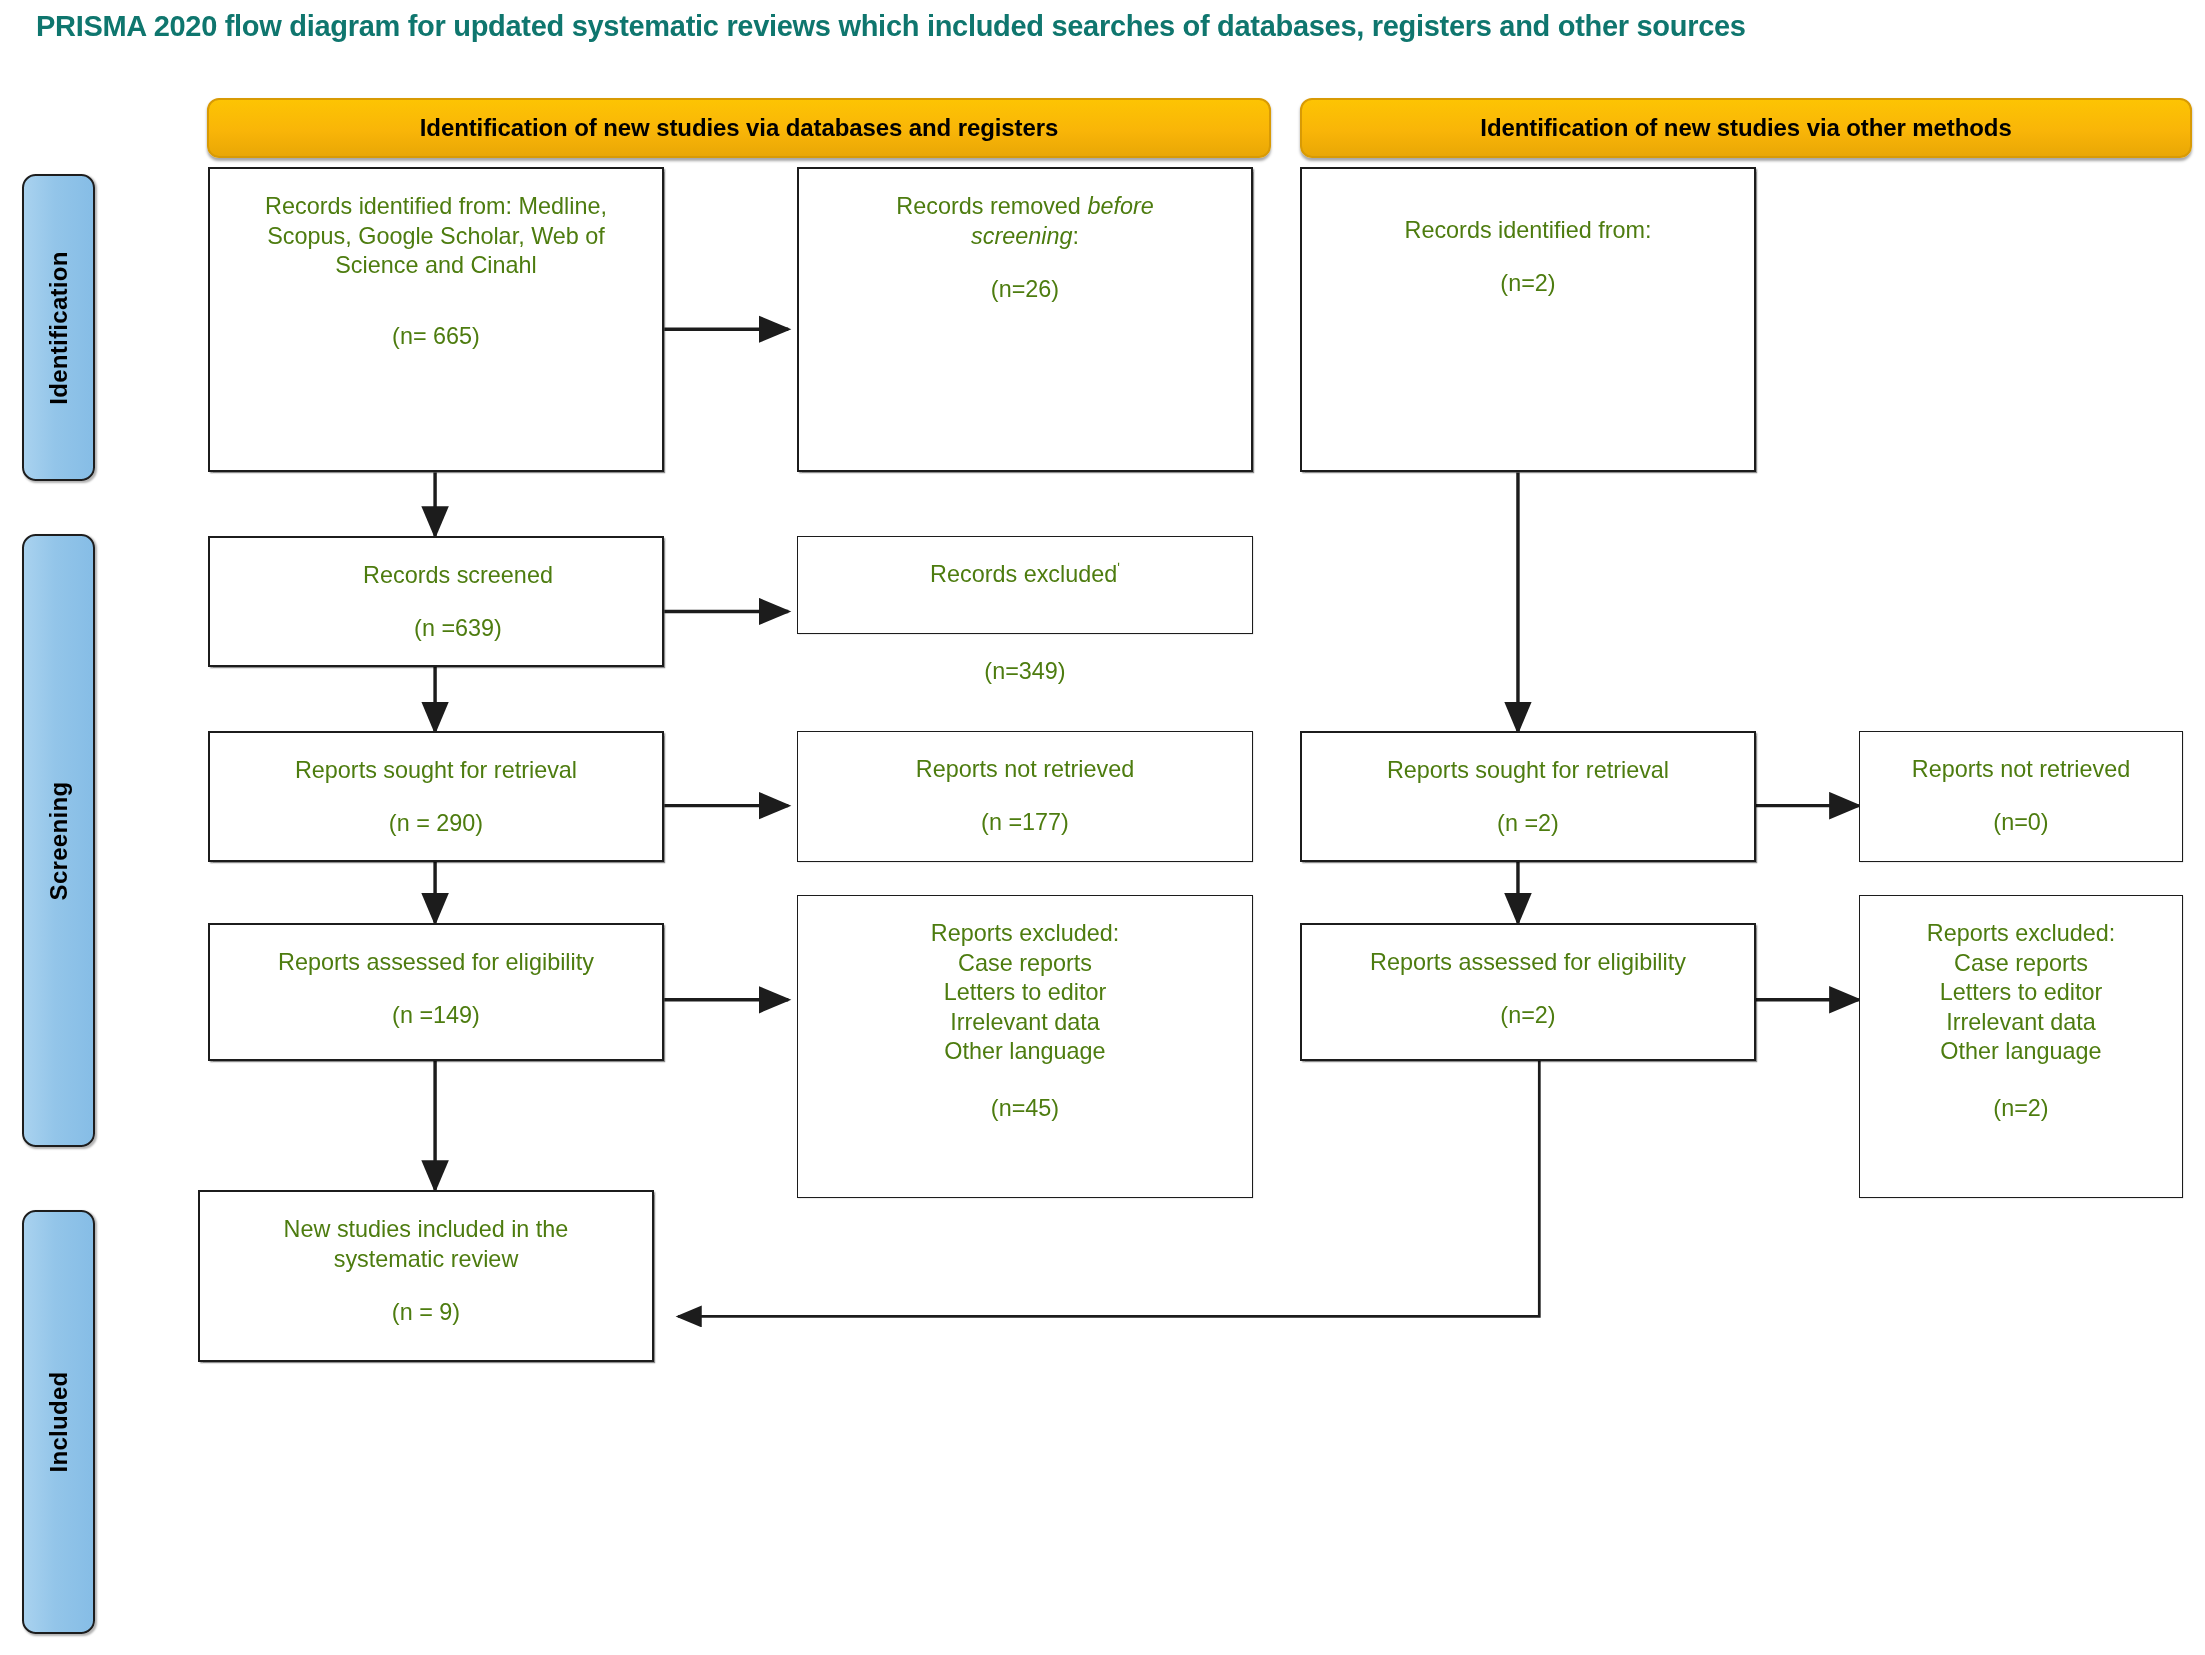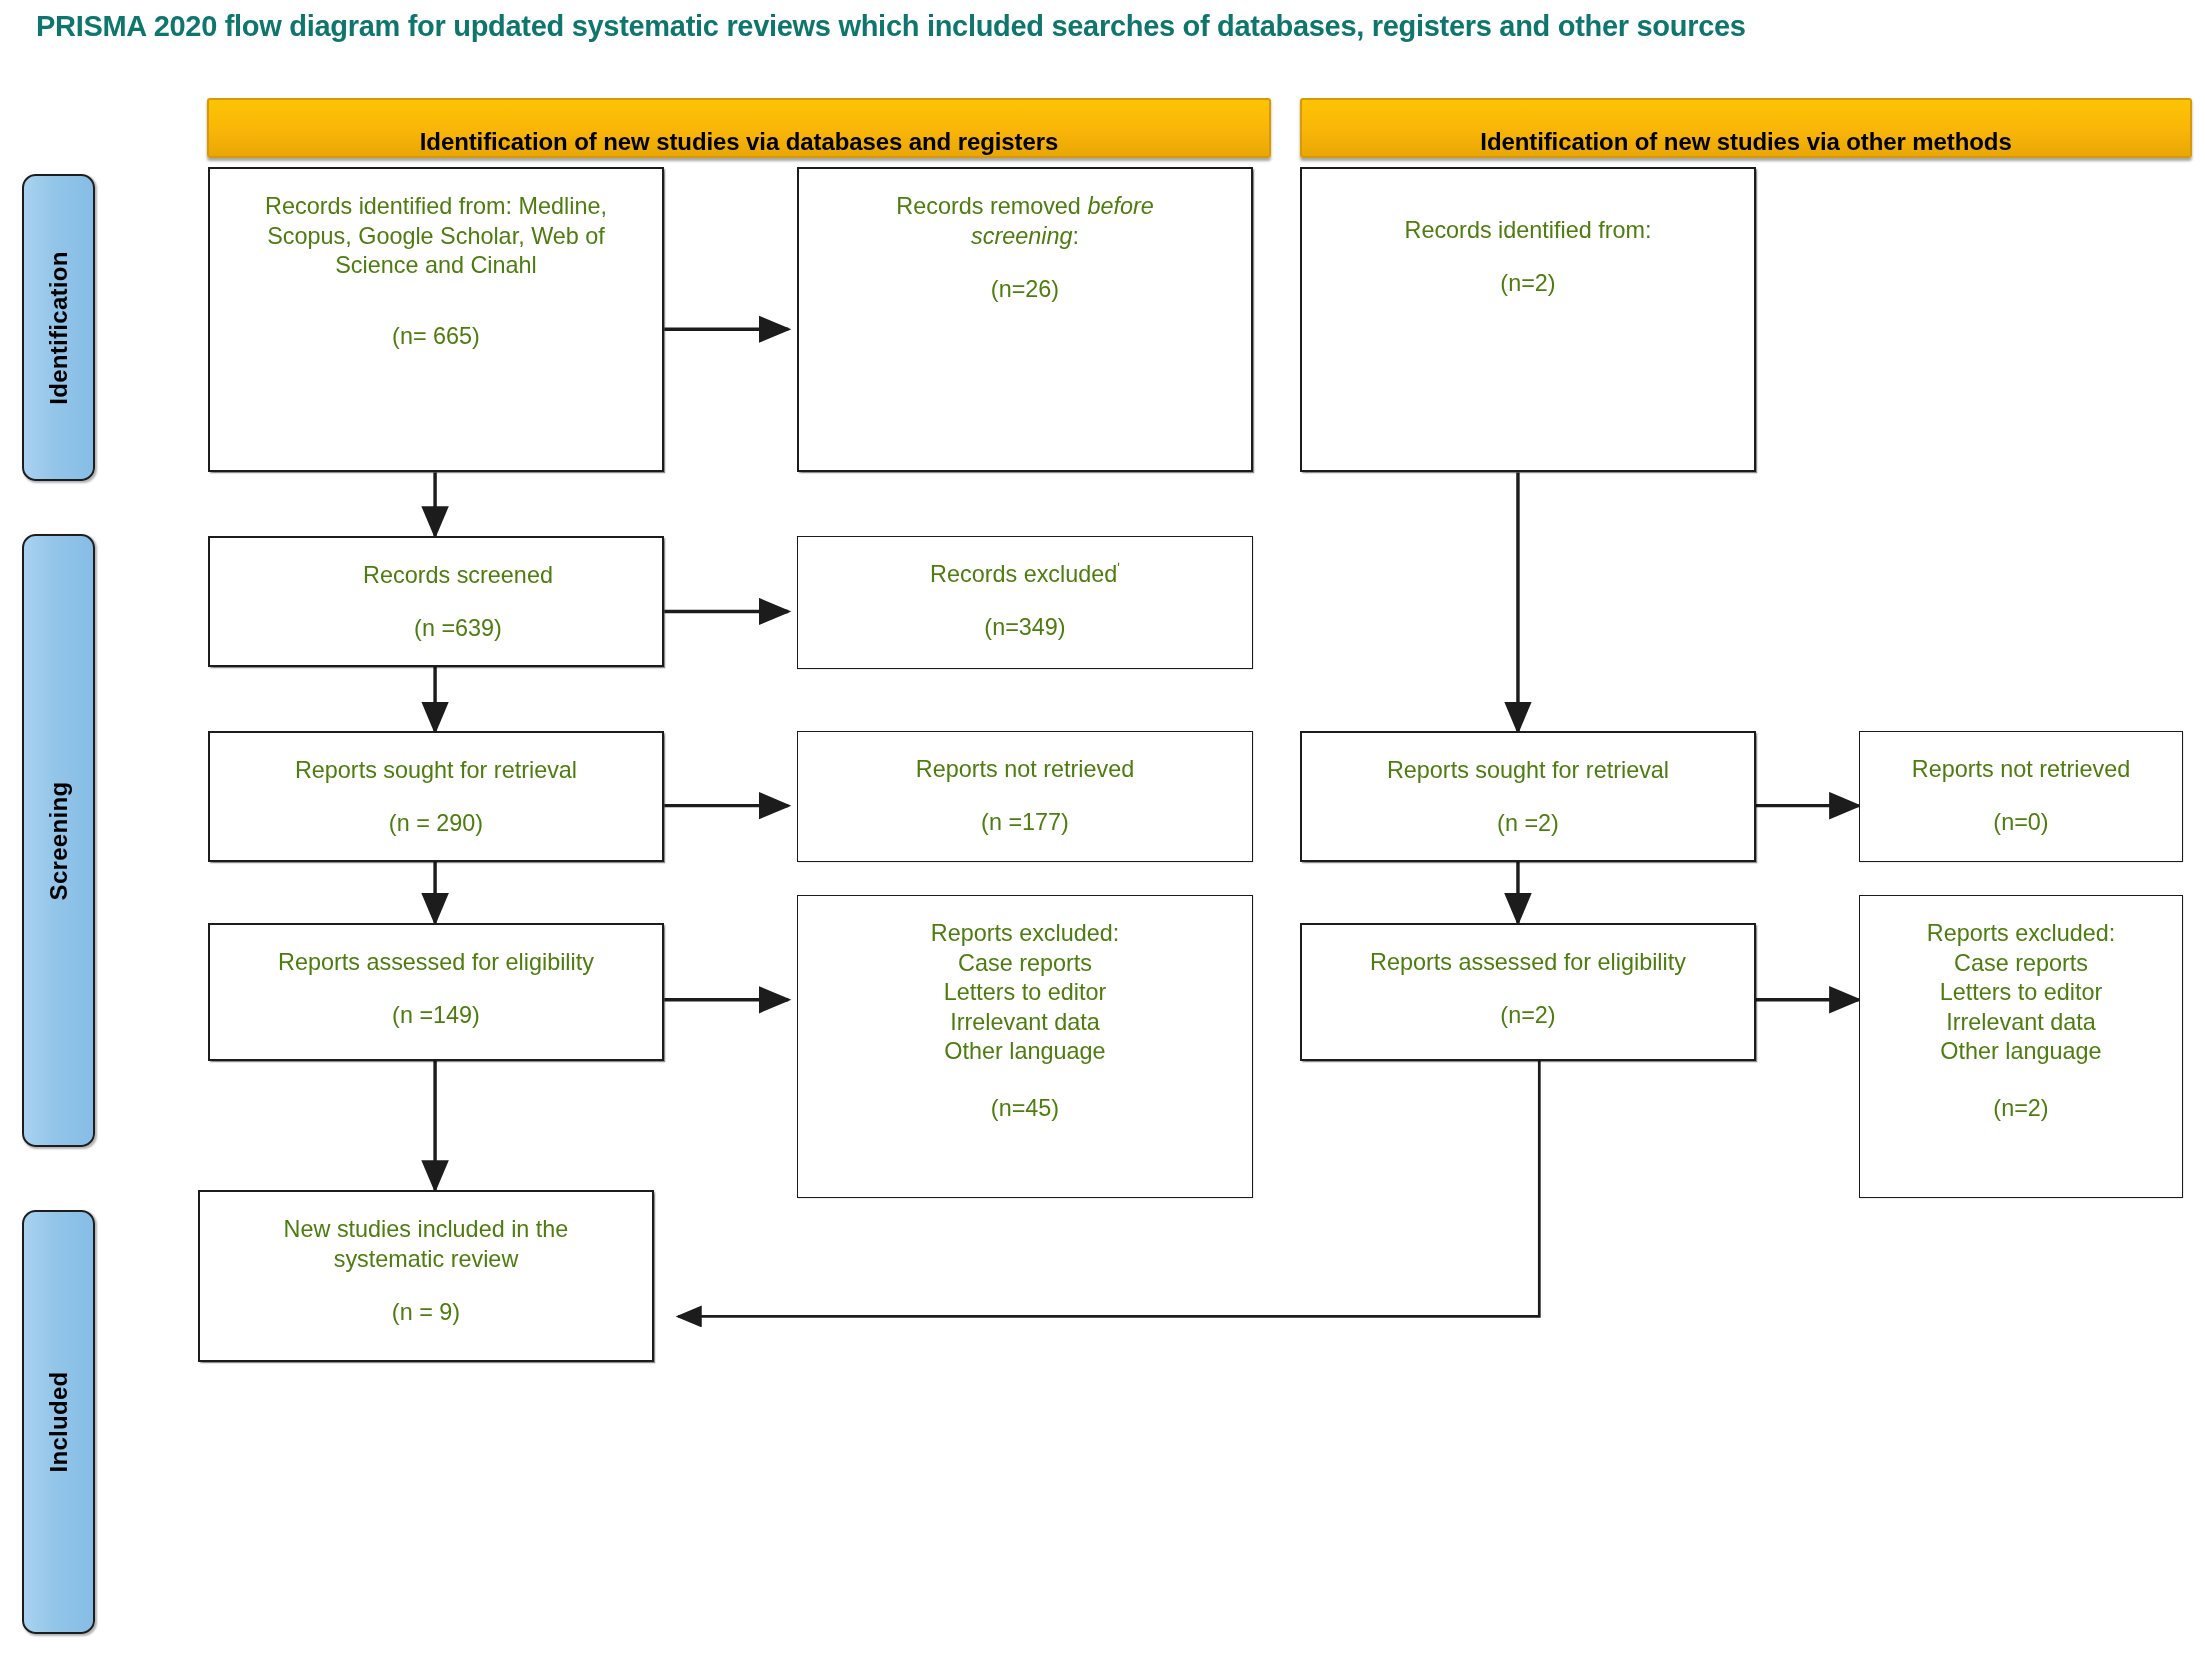--- a/index.html
+++ b/index.html
@@ -13,23 +13,23 @@
     position:absolute;left:36px;top:9.6px;
     font-size:29px;font-weight:bold;color:#0f766e;
     letter-spacing:-0.3px;white-space:nowrap;
   }
 
   
   .hdr{
     position:absolute;
     background:linear-gradient(180deg,#fdc403 0%,#f9b508 55%,#e9a705 100%);
     border:2.1px solid #d89a04;
-    border-radius:3px;
+    border-radius:12px;
     box-shadow:0 2.1px 2.8px rgba(0,0,0,.35);
-    display:flex;align-items:flex-end;justify-content:center;
+    display:flex;align-items:center;justify-content:center;
     color:#000;font-weight:bold;font-size:24px;letter-spacing:-0.1px;
   }
 
   
   .stagebar{
     position:absolute;
     background:linear-gradient(90deg,#a9d2ef 0%,#93c5e9 45%,#86bde6 100%);
     border:2.8px solid #1d1d1d;
     border-radius:13.8px;
     box-shadow:1.4px 1.4px 2.1px rgba(0,0,0,.3);
@@ -133,21 +133,21 @@
   <div class="box" style="left:797px;top:167px;width:456px;height:305px;">
     <div class="lbl"><span>Records removed </span><em>before</em><br><em>screening</em><span>:</span></div>
     <div class="cnt">(n=26)</div>
   </div>
 
   <div class="box" style="left:208px;top:536px;width:456px;height:131px;padding-left:44px;">
     <div class="lbl">Records screened</div>
     <div class="cnt">(n =639)</div>
   </div>
 
-  <div class="box thin" style="left:797px;top:536px;width:456px;height:133px;">
+  <div class="box thin" style="left:797px;top:536px;width:456px;height:98px;gap:44px;">
     <div class="lbl"><span>Records excluded</span><span class="sup">ʹ</span></div>
     <div class="cnt">(n=349)</div>
   </div>
 
   <div class="box" style="left:208px;top:731px;width:456px;height:131px;">
     <div class="lbl">Reports sought for retrieval</div>
     <div class="cnt">(n = 290)</div>
   </div>
 
   <div class="box thin" style="left:797px;top:731px;width:456px;height:131px;">

